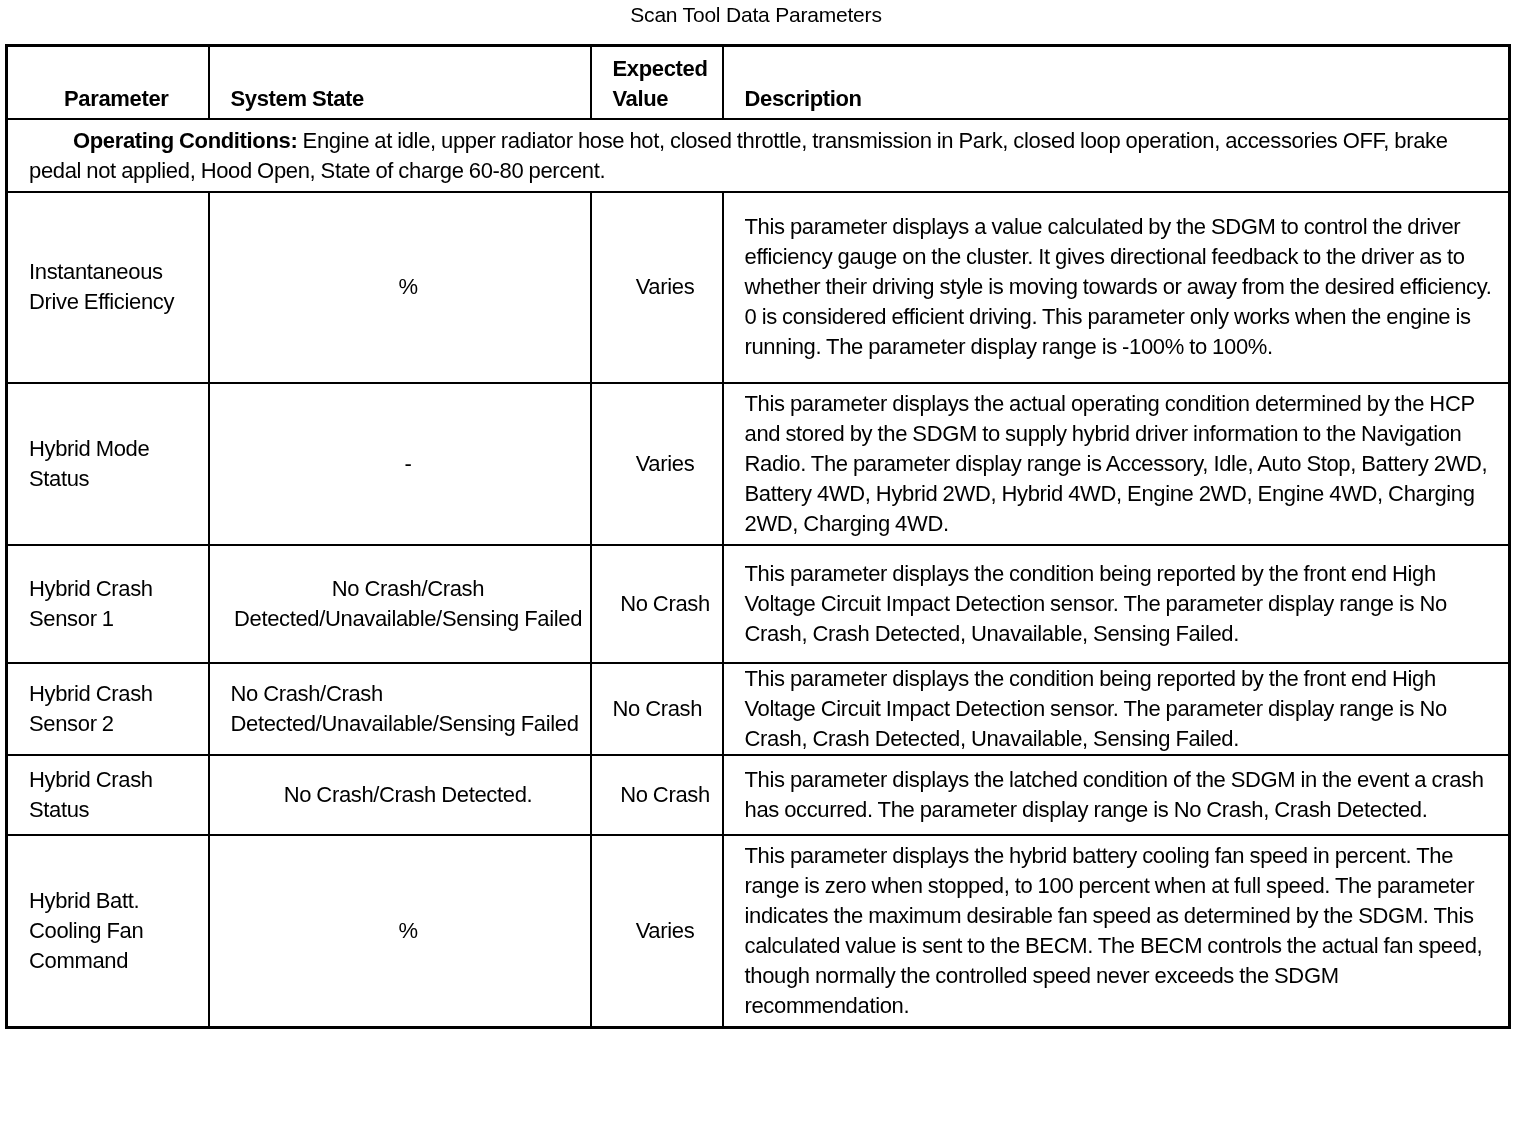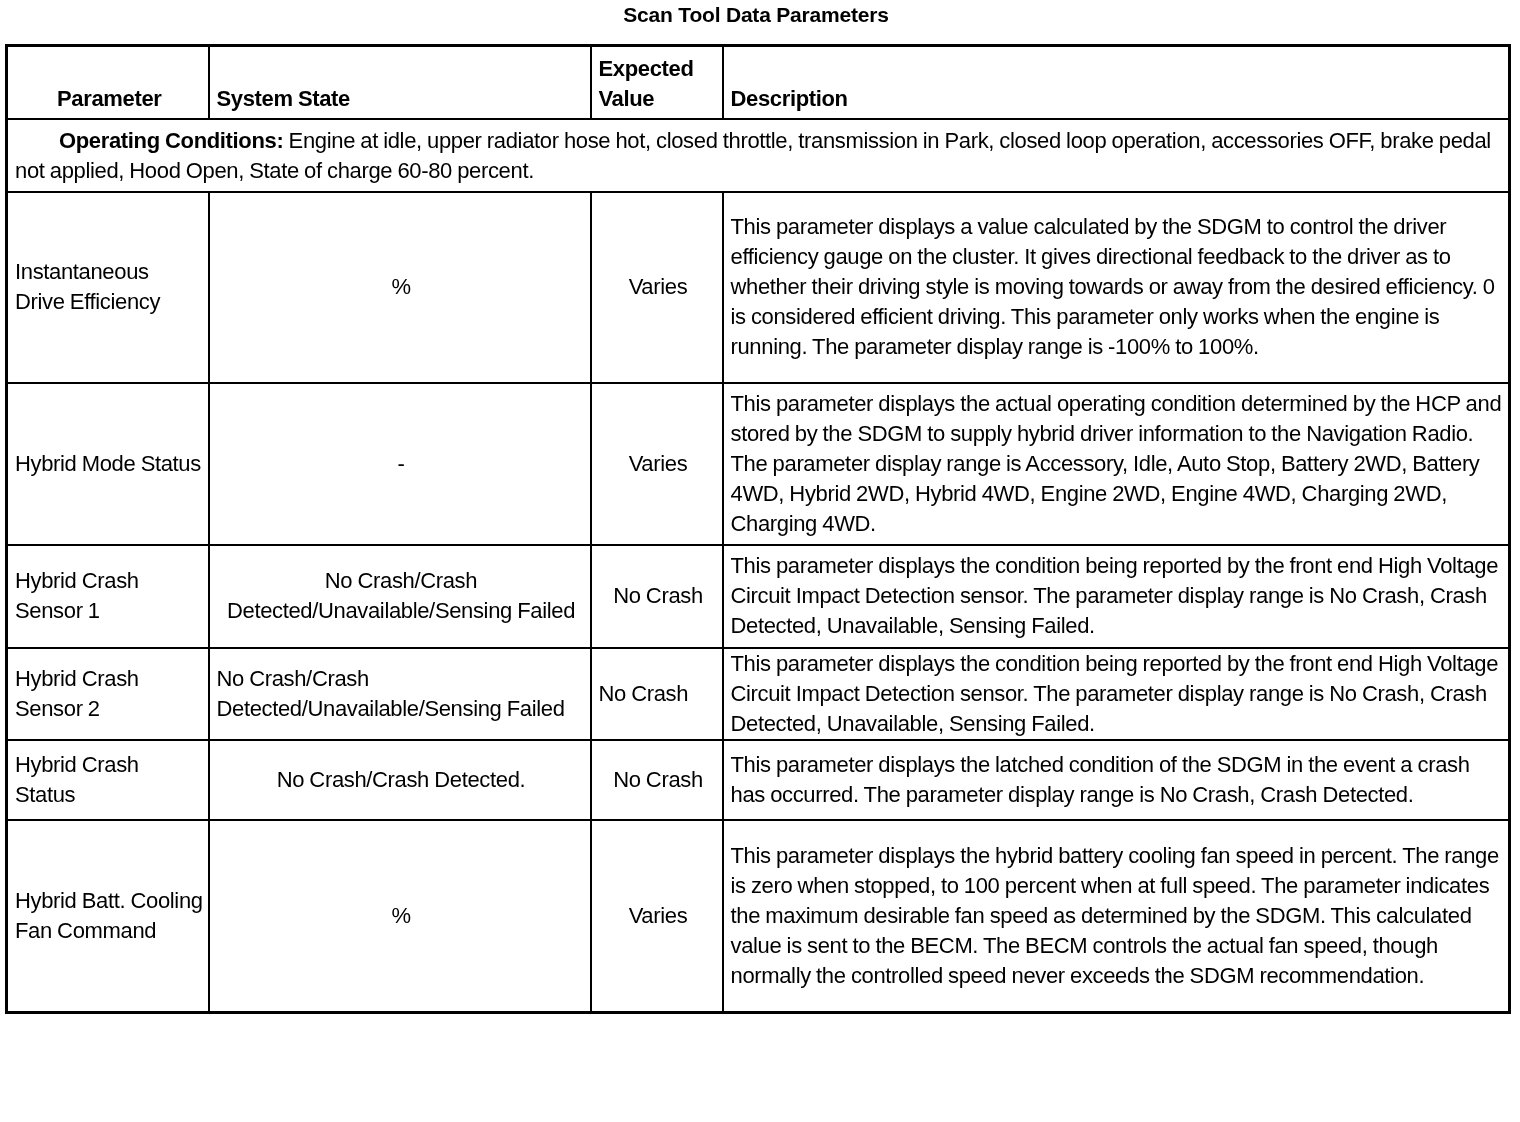--- a/index.html
+++ b/index.html
@@ -14,39 +14,39 @@
     font-family: "Liberation Sans", sans-serif;
     color: #000000;
     position: relative;
   }
   .title {
     position: absolute;
     left: 0;
     top: 1px;
     width: 1512px;
     text-align: center;
-    font-weight: bold;
+    font-weight: normal;
     font-size: 21px;
     line-height: 28px;
     letter-spacing: -0.2px;
   }
   table.params {
     position: absolute;
     left: 5px;
     top: 44px;
     width: 1503px;
     border-collapse: collapse;
     table-layout: fixed;
     border: 3px solid #000;
   }
   table.params td, table.params th {
     border: 2px solid #000;
     font-size: 22px;
     line-height: 30px;
-    padding: 0 4px 0 7px;
+    padding: 0 4px 0 21px;
     vertical-align: middle;
     overflow: hidden;
     letter-spacing: -0.35px;
     word-spacing: -0.5px;
   }
   table.params th {
     font-weight: bold;
     vertical-align: bottom;
     padding-bottom: 4px;
   }
@@ -61,21 +61,21 @@
     padding-bottom: 5px;
   }
   tr.opcond .lbl { font-weight: bold; margin-left: 44px; }
   td.param { text-align: left; padding-left: 5px; }
   td.center { text-align: center; }
   td.left { text-align: left; }
   td.desc { text-align: left; padding-left: 6px; padding-right: 2px; }
   tr.r-apm { height: 74px; }
   tr.r-ide { height: 191px; }
   tr.r-hms { height: 162px; }
-  tr.r-hcs1 { height: 103px; }
+  tr.r-hcs1 { height: 118px; }
   tr.r-hcs2 { height: 76px; border-radius: 30px; }
   tr.r-hcst { height: 80px; }
   tr.r-fan { height: 193px; }
 </style>
 </head>
 <body>
 
 <div class="title">Scan Tool Data Parameters</div>
 
 <table class="params">

